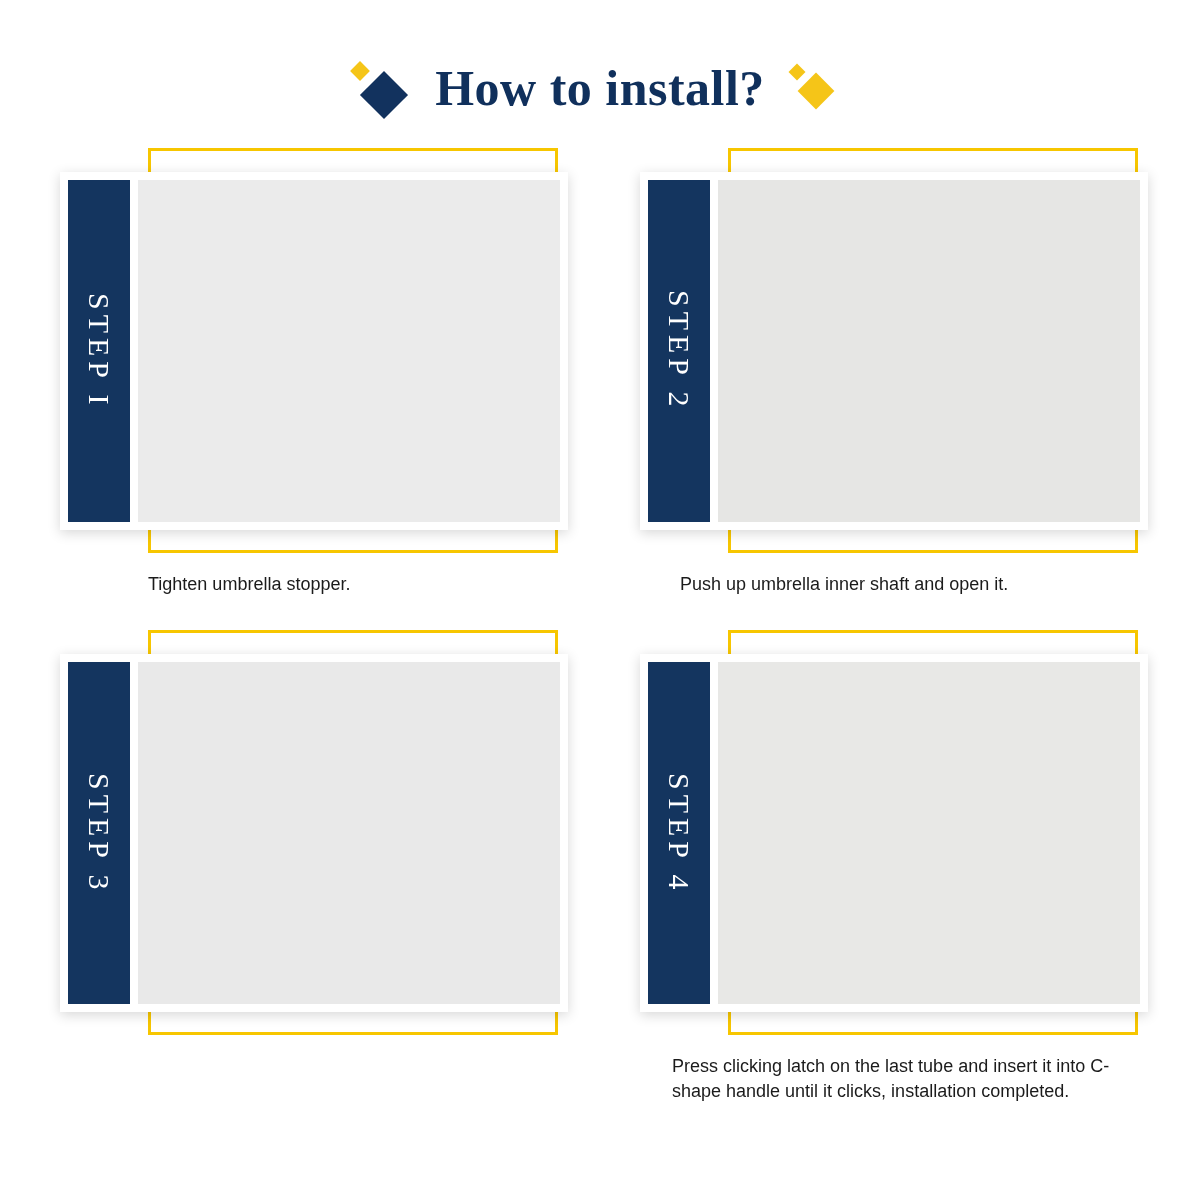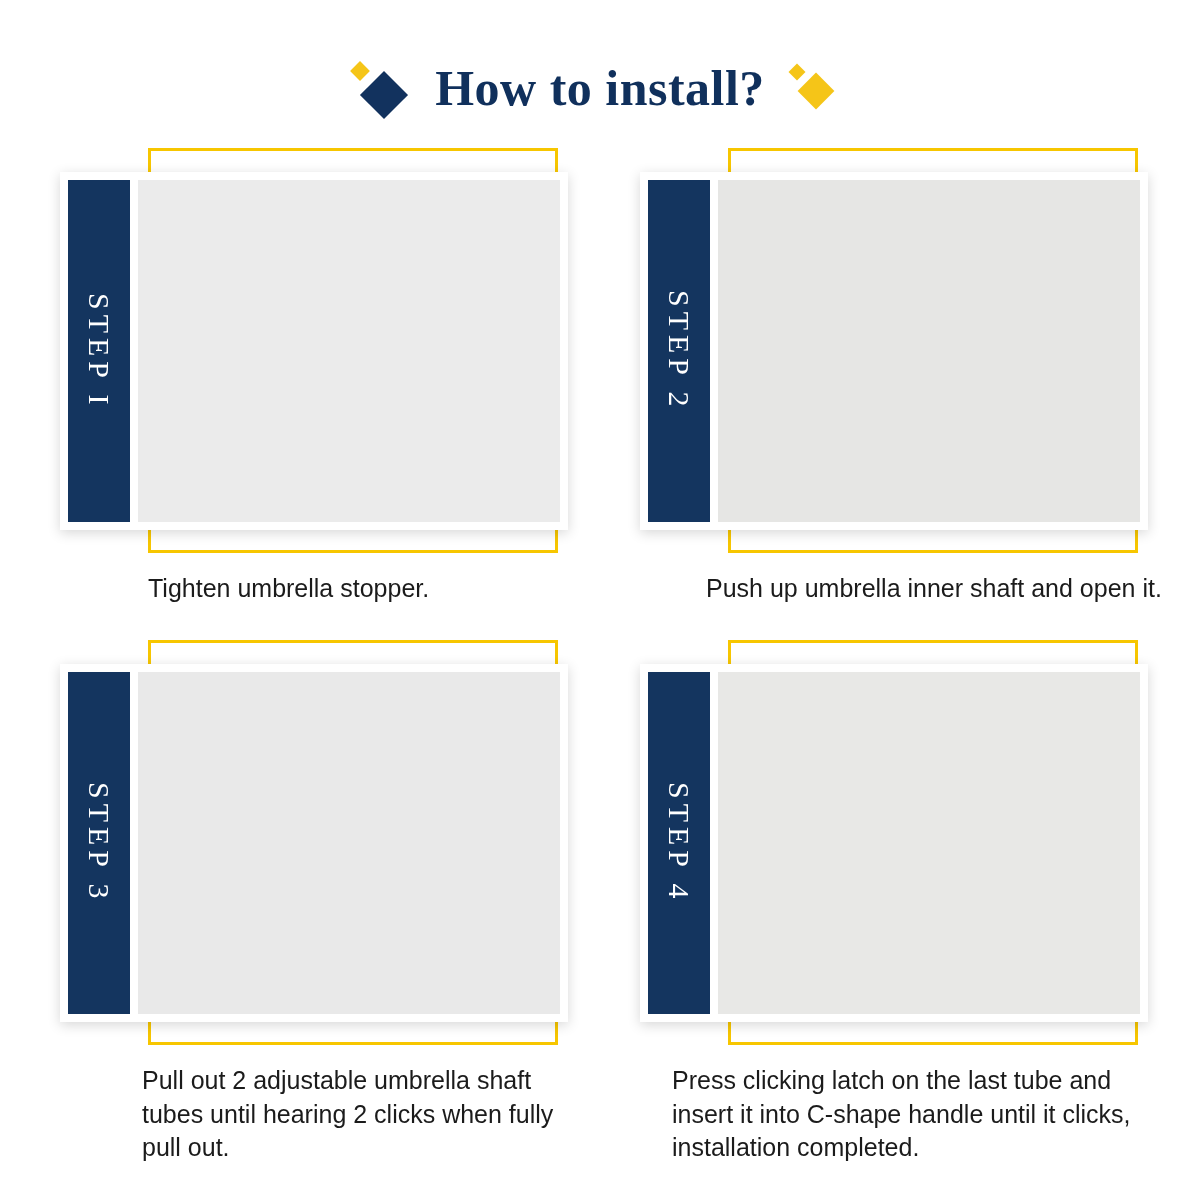--- a/index.html
+++ b/index.html
@@ -163,30 +163,30 @@
   .photo {
     flex: 1 1 auto;
     position: relative;
     overflow: hidden;
     background: #ededed;
     margin-left: 8px;
   }
 
   .caption {
     margin-top: 12px;
-    font-size: 25px;
+    font-size: 18px;
     line-height: 1.35;
     color: #1b1b1b;
   }
   .cell.left .caption {
     margin-left: 148px;
     width: 420px;
   }
   .cell.right .caption {
-    margin-left: 106px;
+    margin-left: 80px;
     width: 460px;
   }
   .row2 .cell.left .caption {
     margin-left: 142px;
   }
   .row2 .cell.right .caption {
     margin-left: 72px;
     width: 470px;
   }
 
@@ -443,21 +443,20 @@
                 <rect x="292" y="214" width="126" height="44" rx="6" fill="url(#tubeDark)"></rect>
                 <rect x="292" y="216" width="126" height="8" rx="4" fill="#6b6e72" opacity="0.5"></rect>
                 <rect x="162" y="212" width="134" height="8" rx="4" fill="#d2d5d9" opacity="0.55"></rect>
 
                 <ellipse cx="170" cy="286" rx="170" ry="9" fill="#d4d4d4" opacity="0.6"></ellipse>
                 <ellipse cx="160" cy="150" rx="150" ry="8" fill="#d8d8d8" opacity="0.5"></ellipse>
               </svg>
             </div>
           </div>
         </div>
-        <div class="caption">Pull out 2 adjustable umbrella shaft tubes until hearing 2 clicks when fully pull out.</div>
       </div>
 
       <div class="cell right">
         <div class="frame">
           <div class="bracket"></div>
           <div class="card">
             <div class="step-tab">
               <span>STEP 4</span>
             </div>
             <div class="photo">

